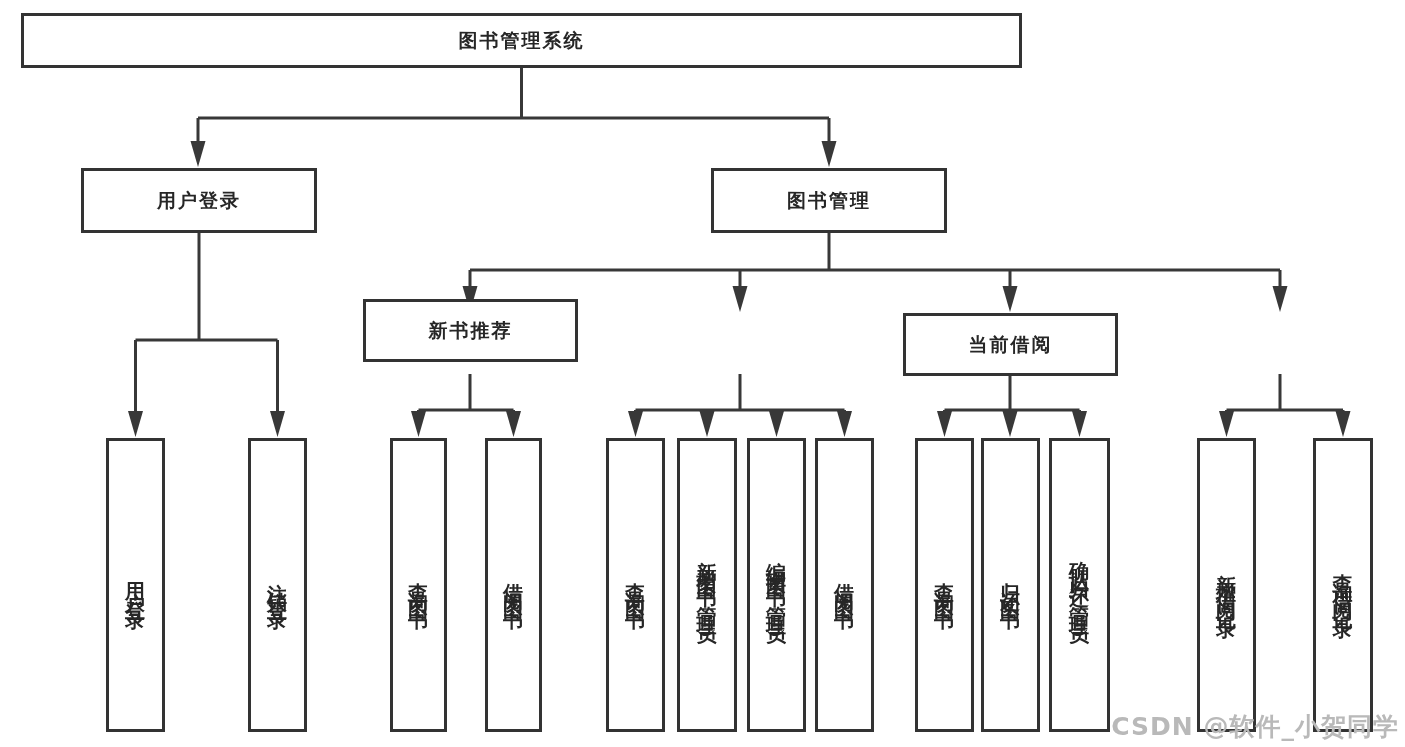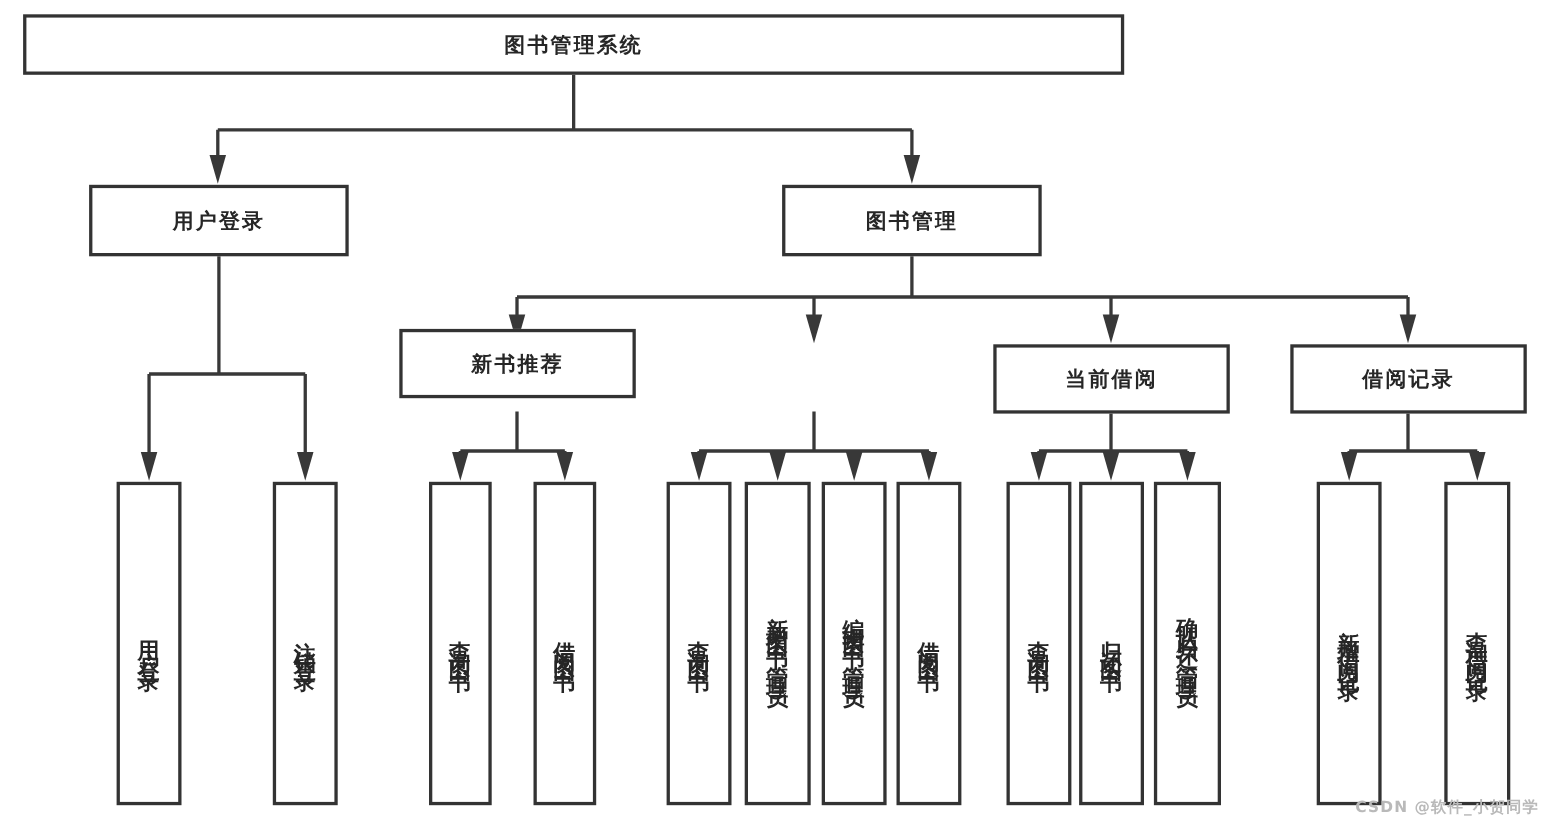--- a/index.html
+++ b/index.html
@@ -48,21 +48,21 @@
   #n-s3{left:1173px; top:313px; width:215px; height:63px;}
   .leaf{top:438px;height:294px;width:59px;}
   #l-0-0{left:106px;} #l-0-1{left:248px;}
   #l-1-0{left:390px;width:57px;} #l-1-1{left:485px;width:57px;}
   #l-2-0{left:606px;} #l-2-1{left:677px;width:60px;} #l-2-2{left:747px;} #l-2-3{left:815px;}
   #l-3-0{left:915px;} #l-3-1{left:981px;} #l-3-2{left:1049px;width:61px;}
   #l-4-0{left:1197px;} #l-4-1{left:1313px;width:60px;}
   #watermark{
     position:absolute;
     right:6px;bottom:4px;
-    font-size:14px;
+    font-size:25px;
     color:var(--wm);
     letter-spacing:1px;
     font-weight:600;
   }
 </style>
 </head>
 <body>
 
 <div id="canvas">
 
@@ -107,23 +107,20 @@
   <div class="node hbox" id="n-mgmt">
     <span>图书管理</span>
   </div>
 
   <div class="node hbox" id="n-s0">
     <span>新书推荐</span>
   </div>
   <div class="node hbox" id="n-s2">
     <span>当前借阅</span>
   </div>
-  <div class="node hbox" id="n-s3">
-    <span>借阅记录</span>
-  </div>
 
   <div class="node vbox leaf" id="l-0-0">
     <span class="vtext">用户登录</span>
   </div>
   <div class="node vbox leaf" id="l-0-1">
     <span class="vtext">注销登录</span>
   </div>
 
   <div class="node vbox leaf" id="l-1-0">
     <span class="vtext">查询图书</span>

